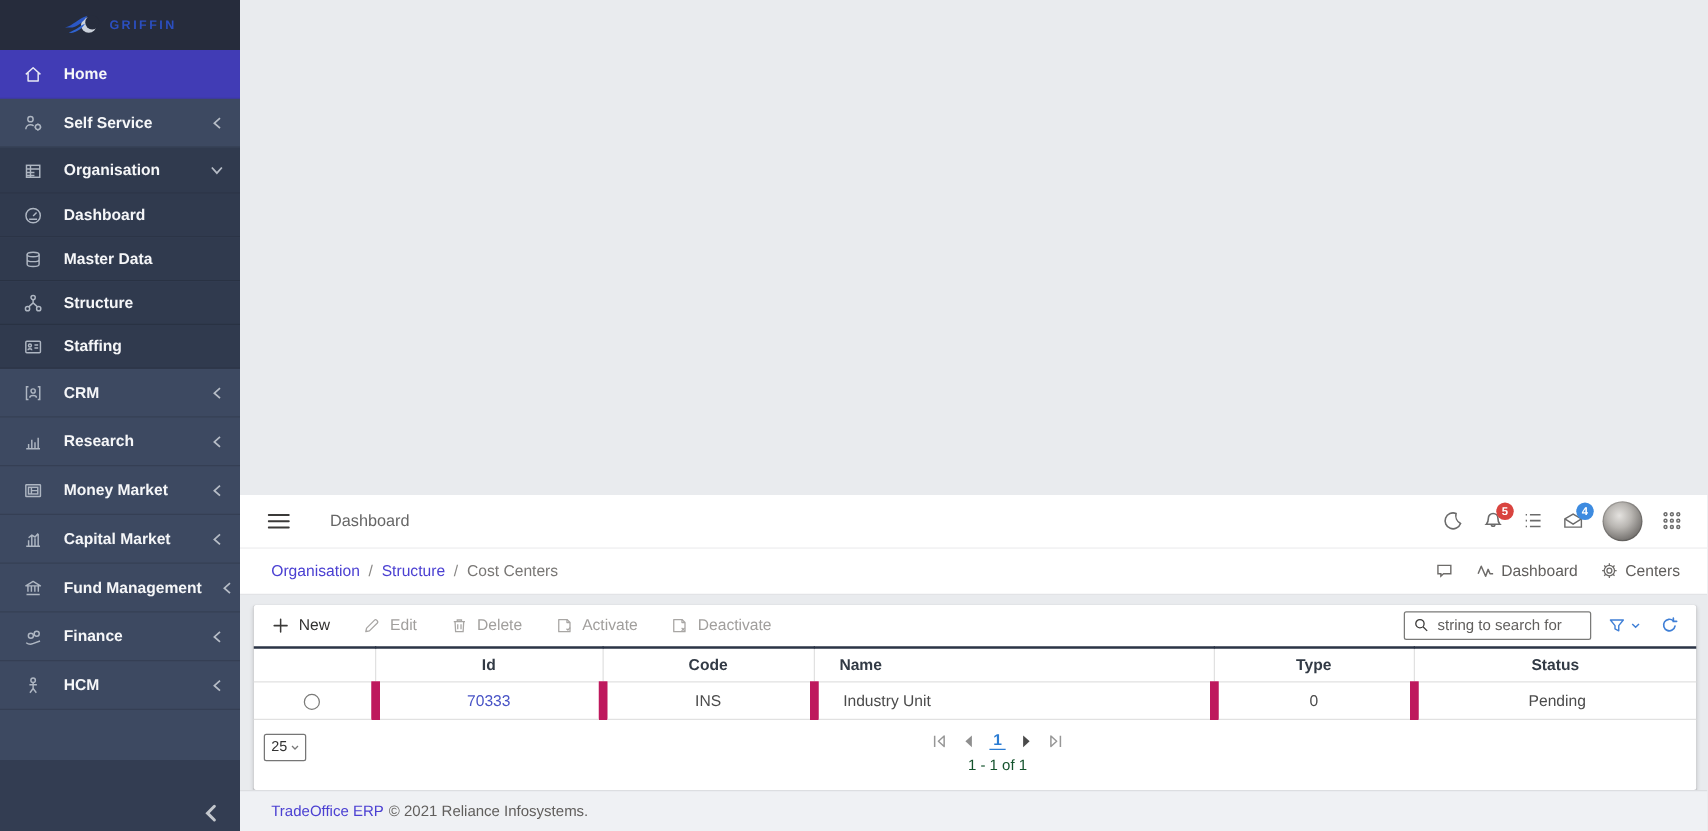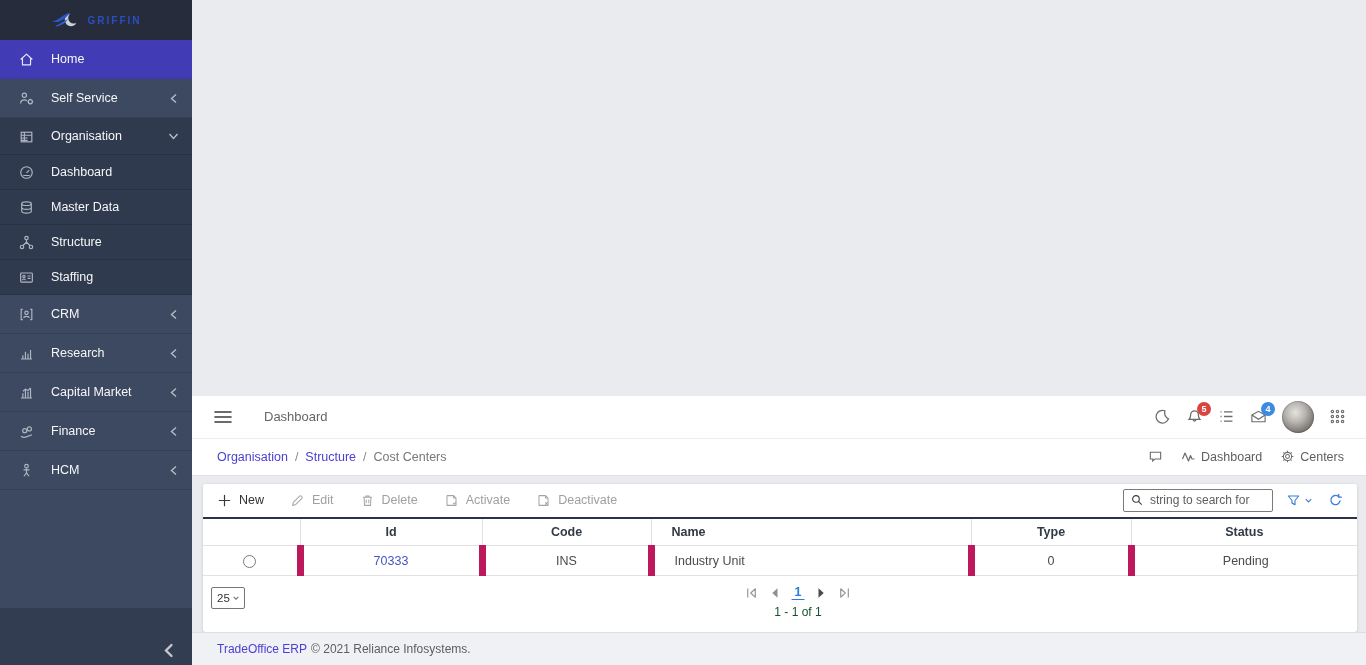--- a/index.html
+++ b/index.html
@@ -12,21 +12,21 @@
   .logo { height:40px; background:#262c3c; display:flex; align-items:center; justify-content:center; gap:7px; cursor:pointer; }
   .logo-text { color:#2b4fc0; font-size:10px; font-weight:bold; letter-spacing:2px; }
   .nav { display:flex; flex-direction:column; }
   .item { height:39px; display:flex; align-items:center; padding:0 14px 0 18px; gap:16px; color:#f5f6f8; font-size:12.5px; cursor:pointer; border-bottom:1px solid rgba(0,0,0,0.13); }
   .item.active { background:#413cb5; border-bottom-color:rgba(0,0,0,0.05); }
   .item.group { background:#303a4e; height:37px; }
   .item.child { background:#303a4e; height:35px; }
   .nav-ic { width:17px; height:17px; color:#aeb6c2; display:inline-flex; flex:0 0 17px; }
   .nav-ic svg { width:17px; height:17px; }
   .item.active .nav-ic { color:#e8e9f5; }
-  .lbl { flex:1; white-space:nowrap; }
+  .lbl { flex:1; white-space:nowrap;font-weight:bold; }
   .chev { color:#b6bcc6; display:inline-flex; }
   .chev svg { width:9px; height:11px; }
   .chev.down svg { transform:rotate(-90deg); }
   .sidebar-bottom { margin-top:auto; height:57px; background:#333d52; display:flex; align-items:flex-end; justify-content:flex-end; padding:0 18px 7px 0; cursor:pointer; }
   .collapse-ic { color:#c3c7cd; display:inline-flex; }
   .collapse-ic svg { width:11px; height:15px; }
 
   
   .main { flex:1; display:flex; flex-direction:column; min-width:0; }
 
@@ -220,35 +220,63 @@
             </svg>
           </span>
         <span class="lbl">Research</span>
         <span class="chev">
             <svg viewBox="0 0 9 11" fill="none" stroke="currentColor" stroke-width="1.4">
               <path d="M7 1.5L2.5 5.5 7 9.5"></path>
             </svg>
           </span>
       </div>
 
+      <div class="item">
+        <span class="nav-ic">
+            <svg viewBox="0 0 16 16" fill="none" stroke="currentColor" stroke-width="1.1">
+              <rect x="2.5" y="3.5" width="11" height="9" rx=".5"></rect>
+              <rect x="4.5" y="5.5" width="7" height="5"></rect>
+              <path d="M6.7 5.5v5M6.7 8h4.8"></path>
+            </svg>
+          </span>
+        <span class="lbl">Money Market</span>
+        <span class="chev">
+            <svg viewBox="0 0 9 11" fill="none" stroke="currentColor" stroke-width="1.4">
+              <path d="M7 1.5L2.5 5.5 7 9.5"></path>
+            </svg>
+          </span>
+      </div>
 
       <div class="item">
         <span class="nav-ic">
             <svg viewBox="0 0 16 16" fill="none" stroke="currentColor" stroke-width="1.1">
               <path d="M2.8 13.2h10.4M4.6 13.2V8.6M7 13.2V5.4M9.4 13.2V7.2M11.8 13.2V4M4.6 6.8l2.4-2 2.4 1.4 2.4-2.6"></path>
             </svg>
           </span>
         <span class="lbl">Capital Market</span>
         <span class="chev">
             <svg viewBox="0 0 9 11" fill="none" stroke="currentColor" stroke-width="1.4">
               <path d="M7 1.5L2.5 5.5 7 9.5"></path>
             </svg>
           </span>
       </div>
 
+      <div class="item">
+        <span class="nav-ic">
+            <svg viewBox="0 0 16 16" fill="none" stroke="currentColor" stroke-width="1.1" stroke-linejoin="round">
+              <path d="M2.5 6.3L8 3l5.5 3.3h-11zM4.1 6.3v4.5M6.7 6.3v4.5M9.3 6.3v4.5M11.9 6.3v4.5M3 12.8h10"></path>
+            </svg>
+          </span>
+        <span class="lbl">Fund Management</span>
+        <span class="chev">
+            <svg viewBox="0 0 9 11" fill="none" stroke="currentColor" stroke-width="1.4">
+              <path d="M7 1.5L2.5 5.5 7 9.5"></path>
+            </svg>
+          </span>
+      </div>
 
       <div class="item">
         <span class="nav-ic">
             <svg viewBox="0 0 16 16" fill="none" stroke="currentColor" stroke-width="1.1">
               <circle cx="6.3" cy="7.2" r="1.9"></circle>
               <circle cx="10.7" cy="5.6" r="1.9"></circle>
               <path d="M2.8 12.4c1.6 1.2 3.4 1.3 5 .7l5.4-2"></path>
             </svg>
           </span>
         <span class="lbl">Finance</span>

